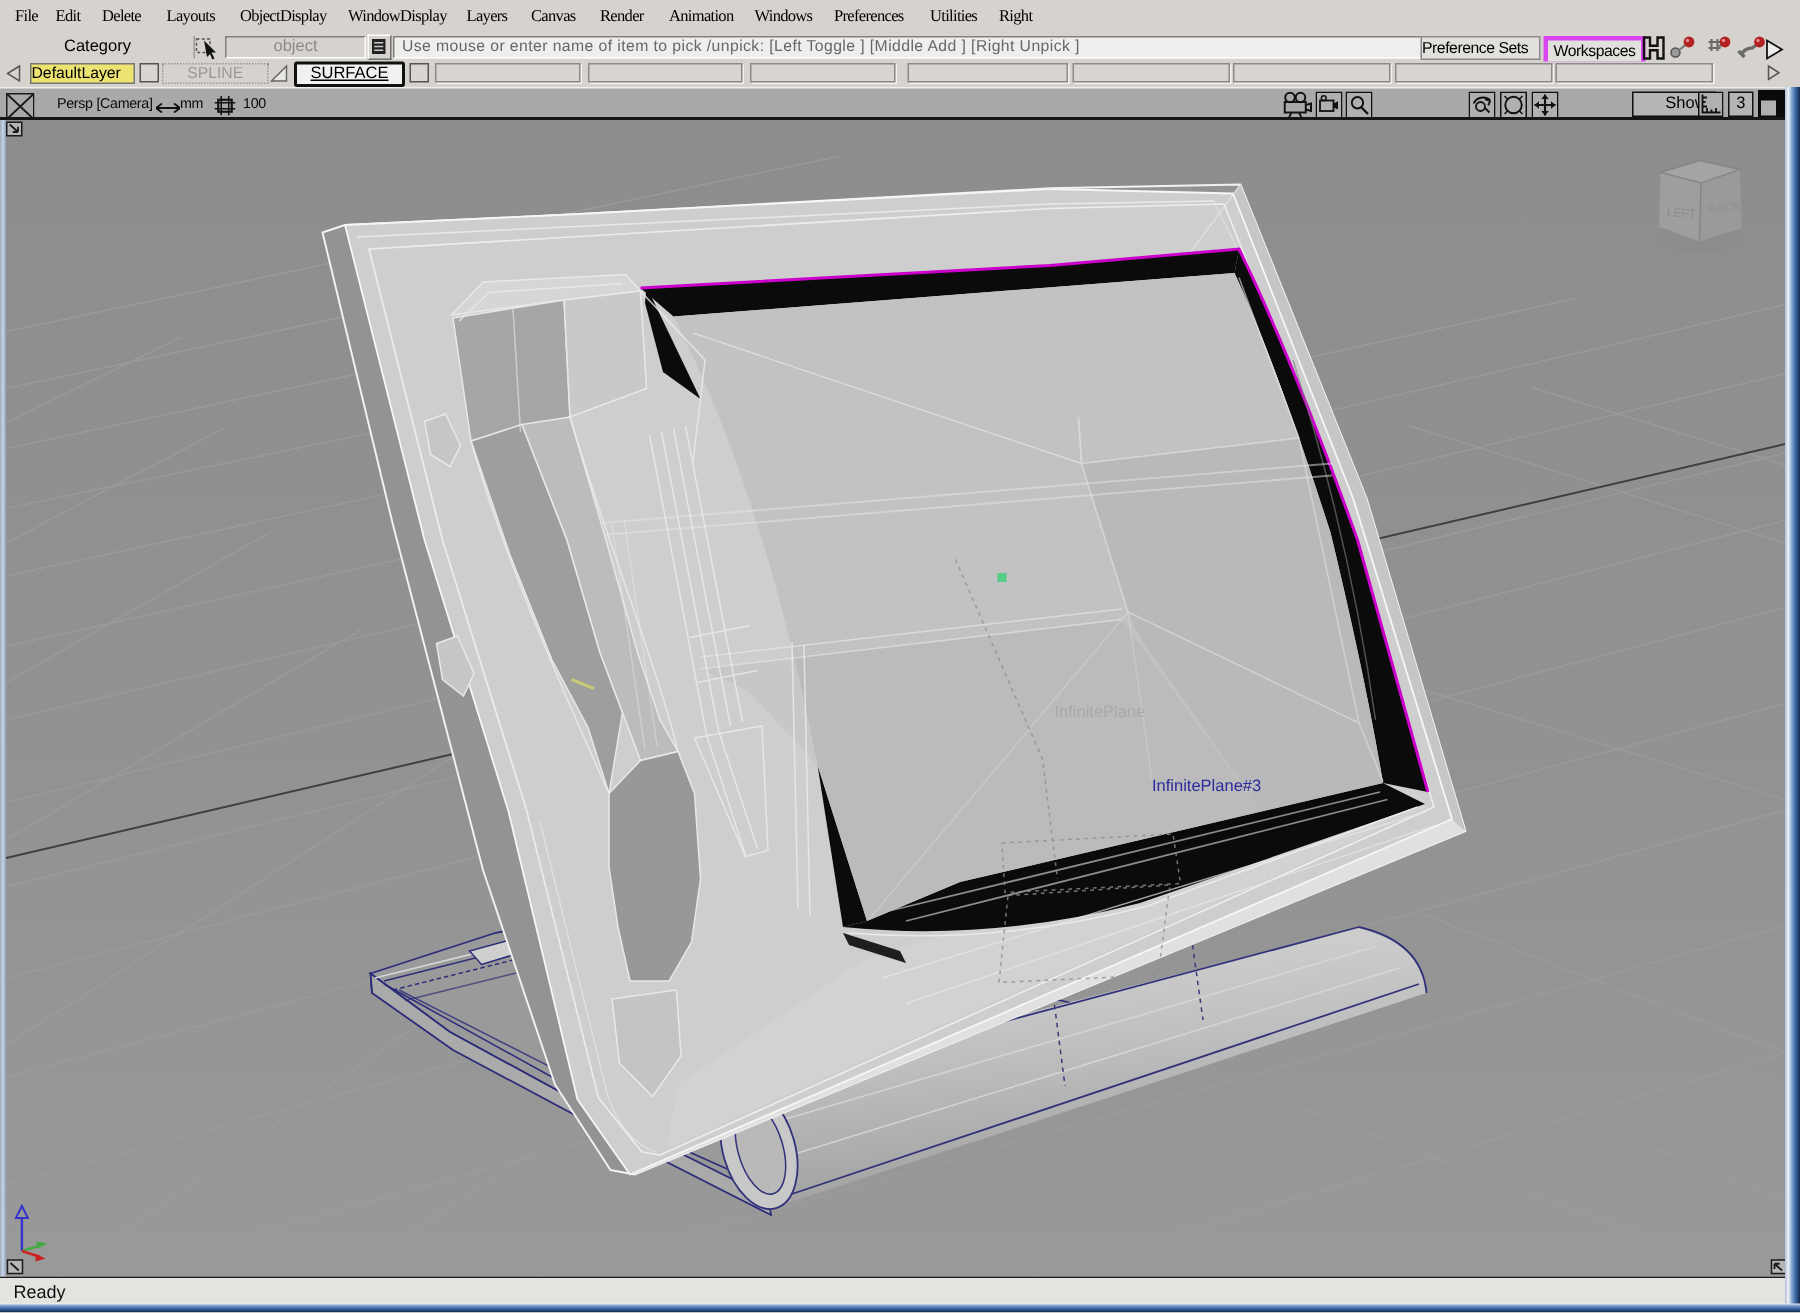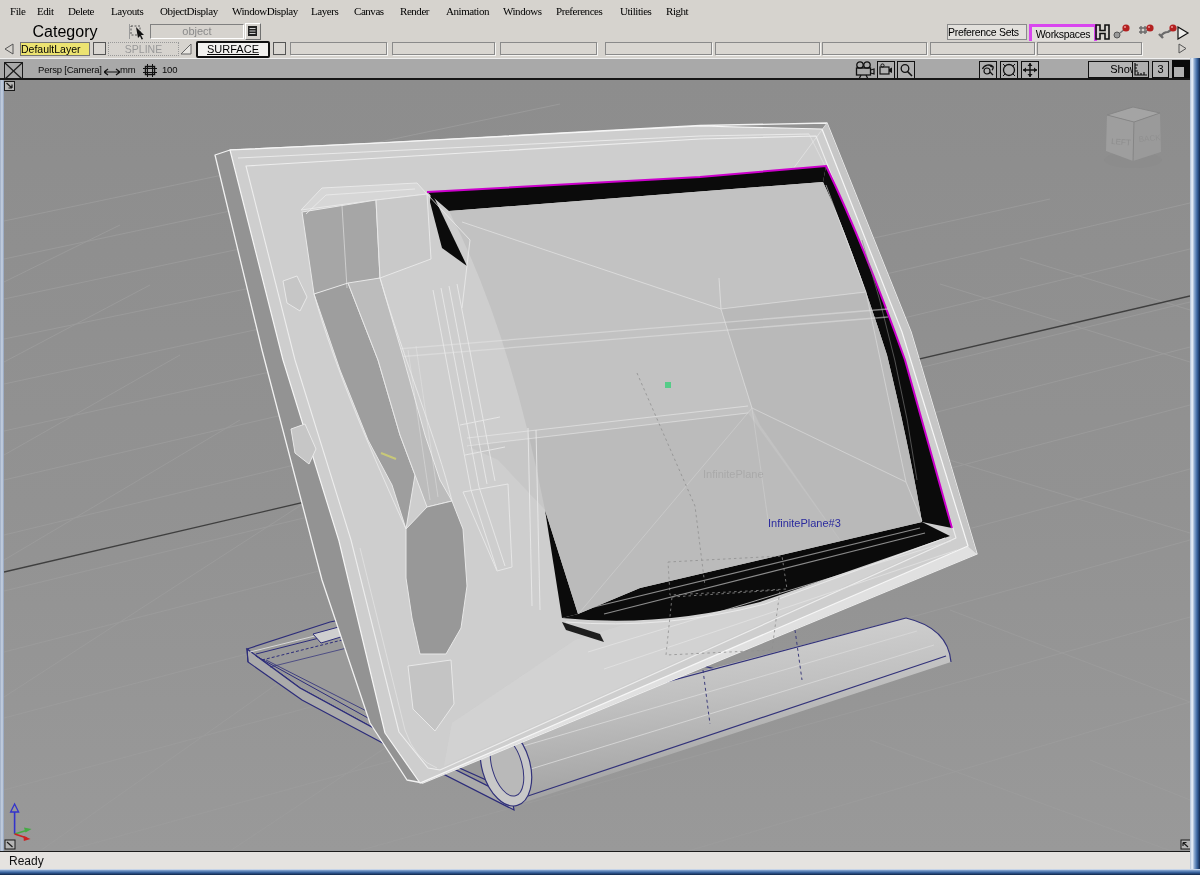--- a/index.html
+++ b/index.html
@@ -49,35 +49,37 @@
     <span style="left:400px">Render</span>
     <span style="left:446px">Animation</span>
     <span style="left:503px">Windows</span>
     <span style="left:556px">Preferences</span>
     <span style="left:620px">Utilities</span>
     <span style="left:666px">Right</span>
   </div>
 
   <div id="row2">
     <div class="abs" style="left:1px;top:1px;width:128px;height:15px;border-right:1px solid #9a9a9a;
-         font-size:16px;text-align:center;line-height:15px;">Category</div>
+         font-size:11px;text-align:center;line-height:15px;">Category</div>
     <svg class="abs" style="left:130px;top:1px" width="19" height="16" viewBox="0 0 19 16">
       <rect x="1" y="2" width="9" height="9" fill="none" stroke="#555" stroke-width="1" stroke-dasharray="2,1.5"></rect>
       <path d="M6,3 L14,11 L11,11 L13,15 L11.6,15.6 L10,12 L8,14 Z" fill="#111"></path>
     </svg>
     <div class="abs sunken" style="left:150px;top:1px;width:92px;height:13px;font-size:11px;color:#8a8a8a;
          text-align:center;line-height:13px;">object</div>
     <div class="abs raised" style="left:245px;top:0px;width:14px;height:15px;background:#d6d3ce;">
       <svg width="14" height="15" viewBox="0 0 14 15">
           <rect x="2" y="2" width="9" height="10" fill="#222"></rect>
       <rect x="3.5" y="4" width="6" height="1" fill="#cfcfcf"></rect>
           <rect x="3.5" y="6.5" width="6" height="1" fill="#cfcfcf"></rect>
       <rect x="3.5" y="9" width="6" height="1" fill="#cfcfcf"></rect>
         </svg>
     </div>
+    <div class="abs sunken" style="left:262px;top:1px;width:680px;height:13px;background:#efeeec;font-size:10.5px;letter-spacing:0.28px;
+         color:#666;line-height:13px;padding-left:5px;white-space:nowrap;overflow:hidden;">Use mouse or enter name of item to pick /unpick: [Left Toggle ] [Middle Add ] [Right Unpick ]</div>
     <div class="abs" style="left:947px;top:1px;width:78px;height:14px;background:#e2e0dc;border:1px solid #8a8a8a;
          font-size:10.5px;letter-spacing:-0.3px;text-align:left;line-height:14px;">Preference Sets</div>
     <div class="abs" style="left:1029px;top:1px;width:62px;height:14px;background:#e2e0dc;border:3px solid #d946ef;
          font-size:10.5px;letter-spacing:-0.3px;text-align:center;line-height:14px;">Workspaces</div>
     <svg class="abs" style="left:1094px;top:1px" width="17" height="16" viewBox="0 0 17 16">
       <path d="M2,1 L6,1 L6,6.5 L11,6.5 L11,1 L15,1 L15,15 L11,15 L11,9.5 L6,9.5 L6,15 L2,15 Z" fill="none" stroke="#111" stroke-width="1.6"></path>
     </svg>
     <svg class="abs" style="left:1112px;top:1px" width="78" height="16" viewBox="0 0 78 16">
 
       <circle cx="5" cy="11" r="3" fill="#9a9a9a" stroke="#555"></circle>

